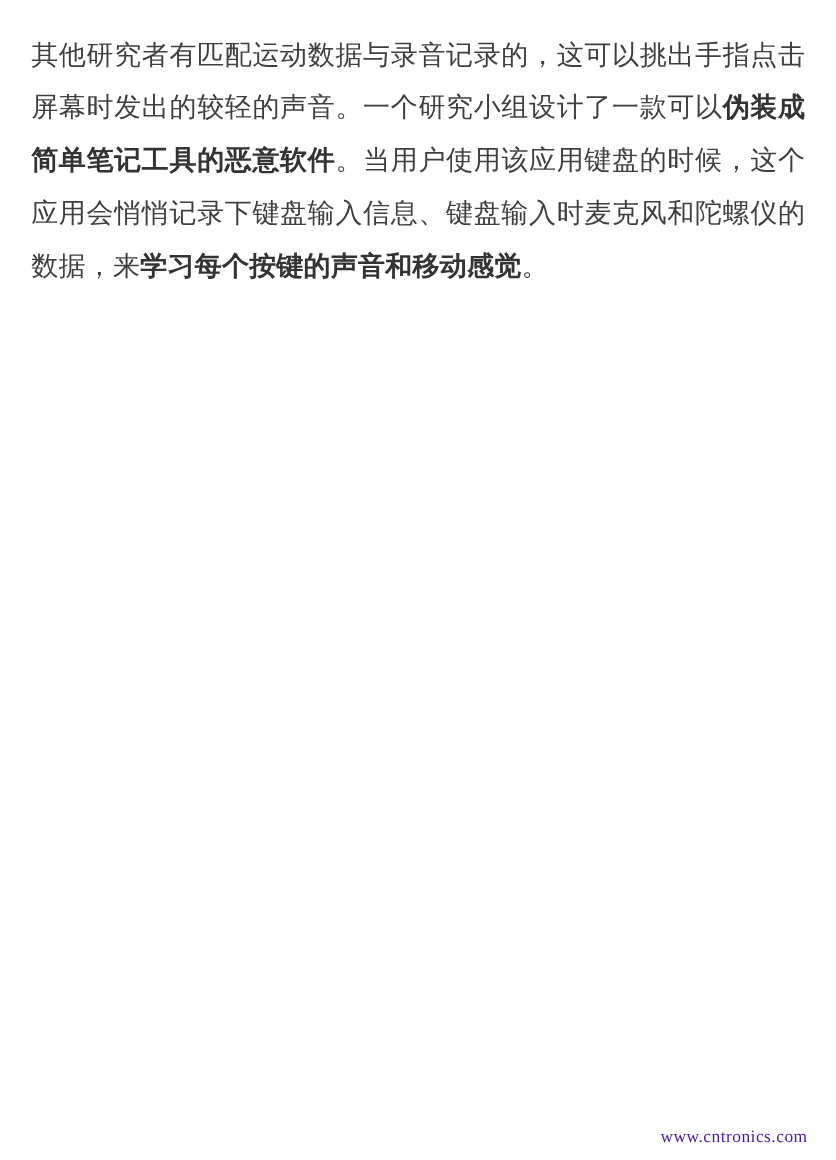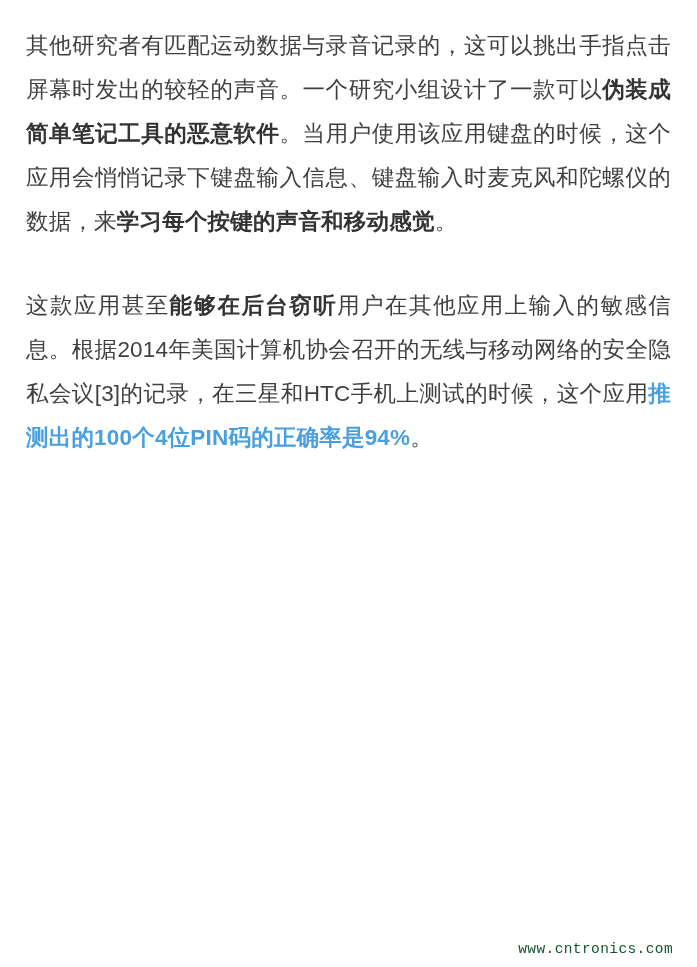--- a/index.html
+++ b/index.html
@@ -40,33 +40,30 @@
   }
   .hl {
     color: #4a9fe0;
     font-weight: bold;
   }
   .watermark {
     position: absolute;
     right: 24px;
     bottom: 10px;
     font-size: 14.5px;
-    color: #14532d;
-    font-family: Liberation Mono, monospace;
+    color: #4c1d95;
+    font-family: Liberation Serif, serif;
     letter-spacing: 0.4px;
   }
 </style>
 </head>
 <body>
 
 <div class="article">
 
   <p class="para p1">
     <span>其他研究者有匹配运动数据与录音记录的，这可以挑出手指点击屏幕时发出的较轻的声音。一个研究小组设计了一款可以</span><span class="bold">伪装成简单笔记工具的恶意软件</span><span>。当用户使用该应用键盘的时候，这个应用会悄悄记录下键盘输入信息、键盘输入时麦克风和陀螺仪的数据，来</span><span class="bold">学习每个按键的声音和移动感觉</span><span>。</span>
   </p>
 
-  <p class="para p2">
-    <span>这款应用甚至</span><span class="bold">能够在后台窃听</span><span>用户在其他应用上输入的敏感信息。根据2014年美国计算机协会召开的无线与移动网络的安全隐私会议[3]的记录，在三星和HTC手机上测试的时候，这个应用</span><span class="hl">推测出的100个4位PIN码的正确率是94%</span><span>。</span>
-  </p>
 
 
   <div class="watermark">www.cntronics.com</div>
 </div>
 
 </body></html>

